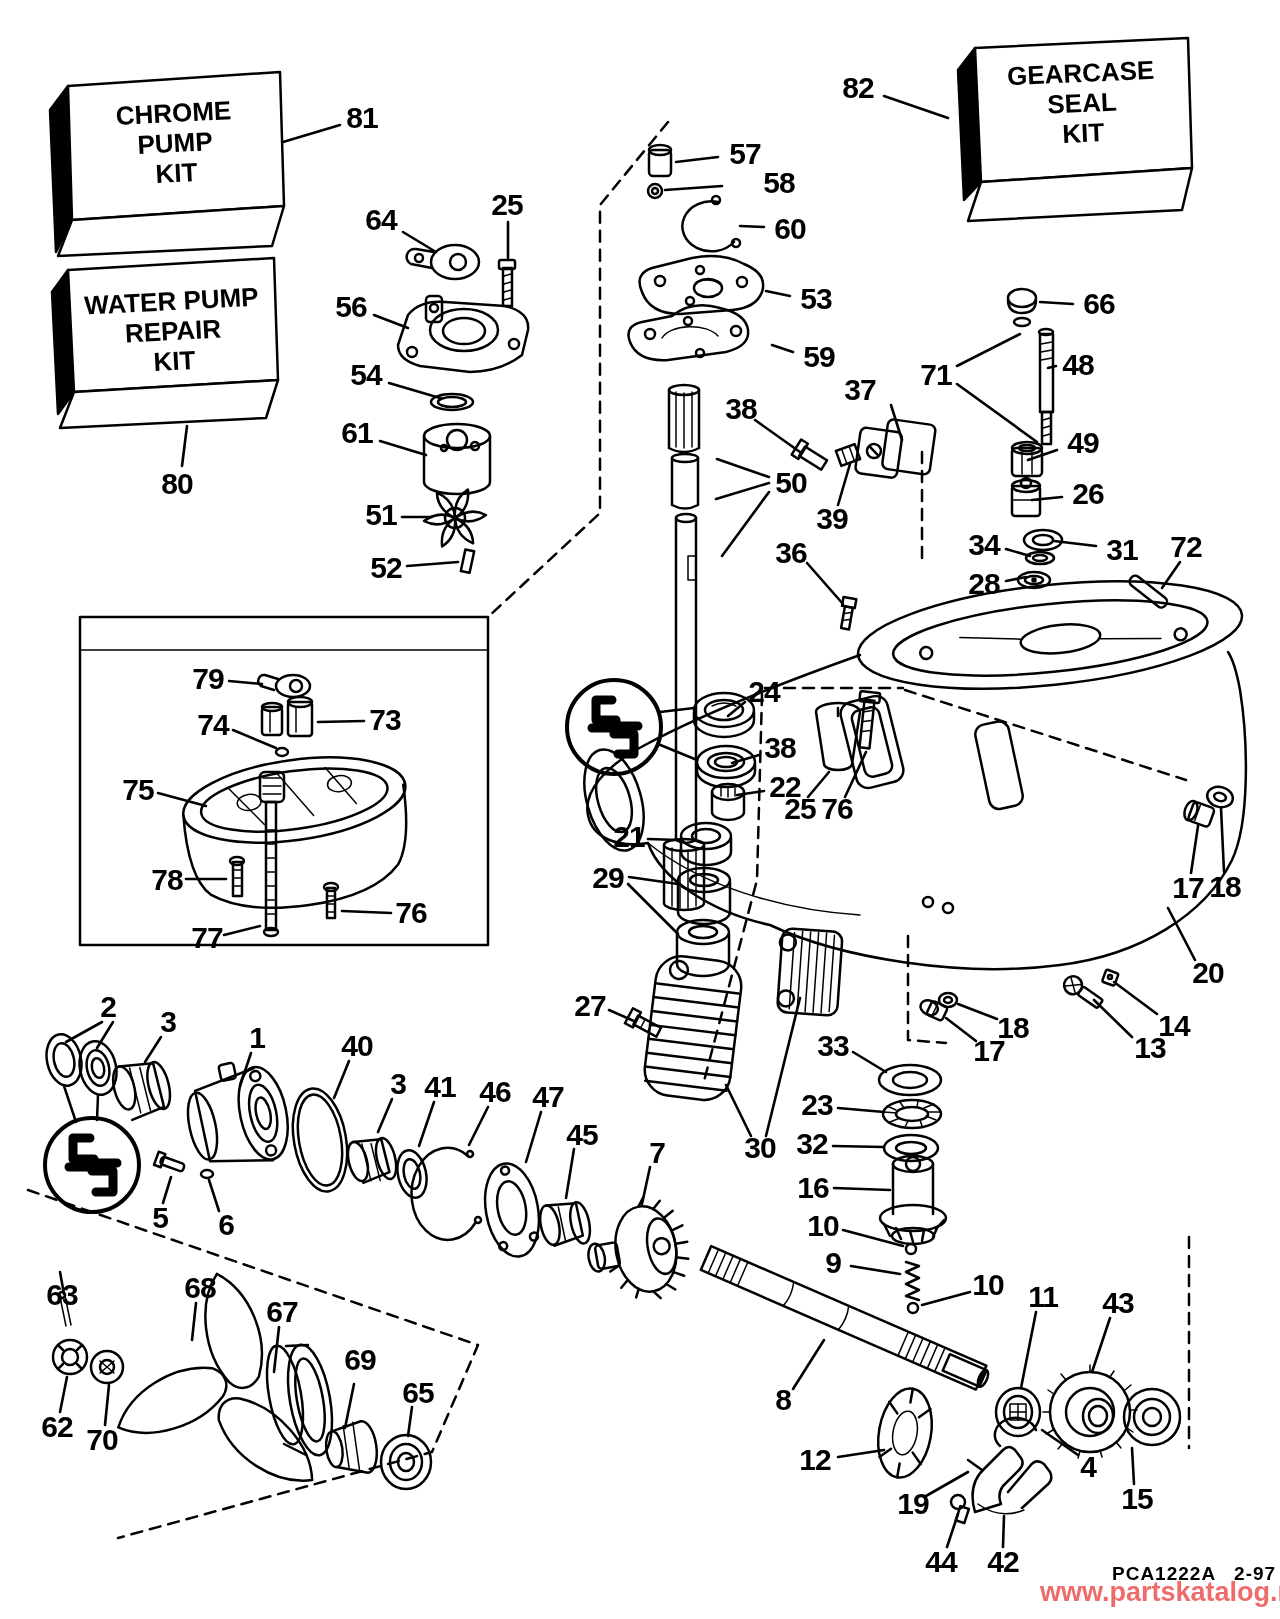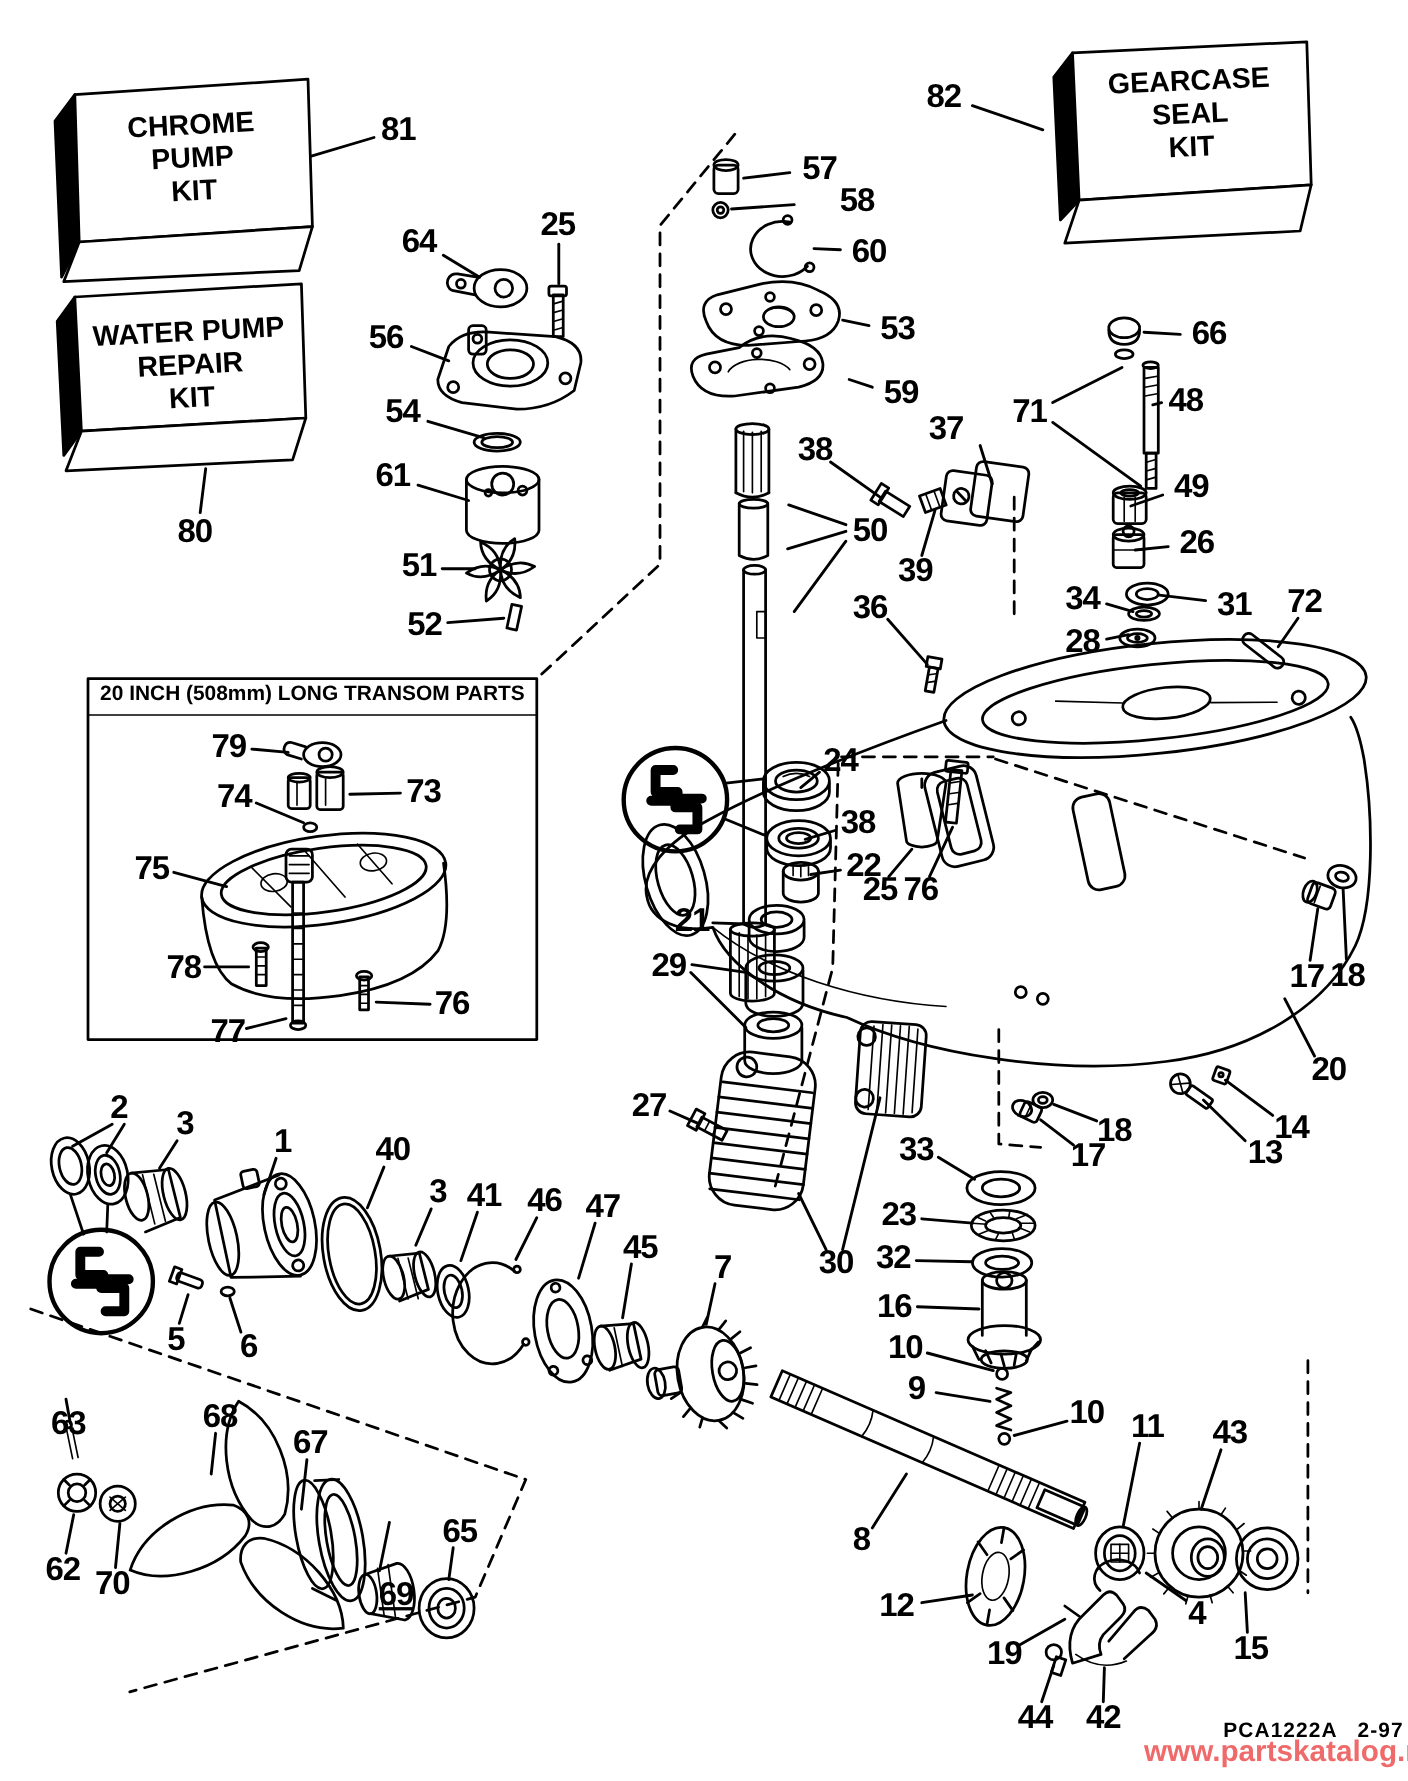--- a/index.html
+++ b/index.html
@@ -647,21 +647,20 @@
     <div>WATER PUMP</div>
     <div>REPAIR</div>
     <div>KIT</div>
   </div>
   <div class="boxtext" style="left:978px;top:58px;width:208px;transform:rotate(-2.5deg);">
     <div>GEARCASE</div>
     <div>SEAL</div>
     <div>KIT</div>
   </div>
 
-  <div id="inset-title">20 INCH (508mm) LONG TRANSOM PARTS</div>
 
   <div id="callouts">
       <div class="co" style="left: 362px; top: 118px;">81</div>
       <div class="co" style="left: 177px; top: 484px;">80</div>
       <div class="co" style="left: 858px; top: 88px;">82</div>
       <div class="co" style="left: 381px; top: 220px;">64</div>
       <div class="co" style="left: 507px; top: 205px;">25</div>
       <div class="co" style="left: 351px; top: 307px;">56</div>
       <div class="co" style="left: 366px; top: 375px;">54</div>
       <div class="co" style="left: 357px; top: 433px; text-align: center;">61</div>
@@ -717,21 +716,21 @@
       <div class="co" style="left: 440px; top: 1087px;">41</div>
       <div class="co" style="left: 495px; top: 1092px;">46</div>
       <div class="co" style="left: 548px; top: 1097px;">47</div>
       <div class="co" style="left: 582px; top: 1135px;">45</div>
       <div class="co" style="left: 657px; top: 1153px;">7</div>
       <div class="co" style="left: 160px; top: 1218px;">5</div>
       <div class="co" style="left: 226px; top: 1225px;">6</div>
       <div class="co" style="left: 62px; top: 1295px;">63</div>
       <div class="co" style="left: 200px; top: 1288px;">68</div>
       <div class="co" style="left: 282px; top: 1312px;">67</div>
-      <div class="co" style="left: 360px; top: 1450px; text-decoration: underline;">69</div>
+      <div class="co" style="left: 360px; top: 1360px;">69</div>
       <div class="co" style="left: 418px; top: 1393px;">65</div>
       <div class="co" style="left: 57px; top: 1427px;">62</div>
       <div class="co" style="left: 102px; top: 1440px;">70</div>
       <div class="co" style="left: 783px; top: 1400px;">8</div>
       <div class="co" style="left: 1043px; top: 1297px;">11</div>
       <div class="co" style="left: 1118px; top: 1303px;">43</div>
       <div class="co" style="left: 815px; top: 1460px;">12</div>
       <div class="co" style="left: 913px; top: 1504px;">19</div>
       <div class="co" style="left: 941px; top: 1562px;">44</div>
       <div class="co" style="left: 1003px; top: 1562px;">42</div>

